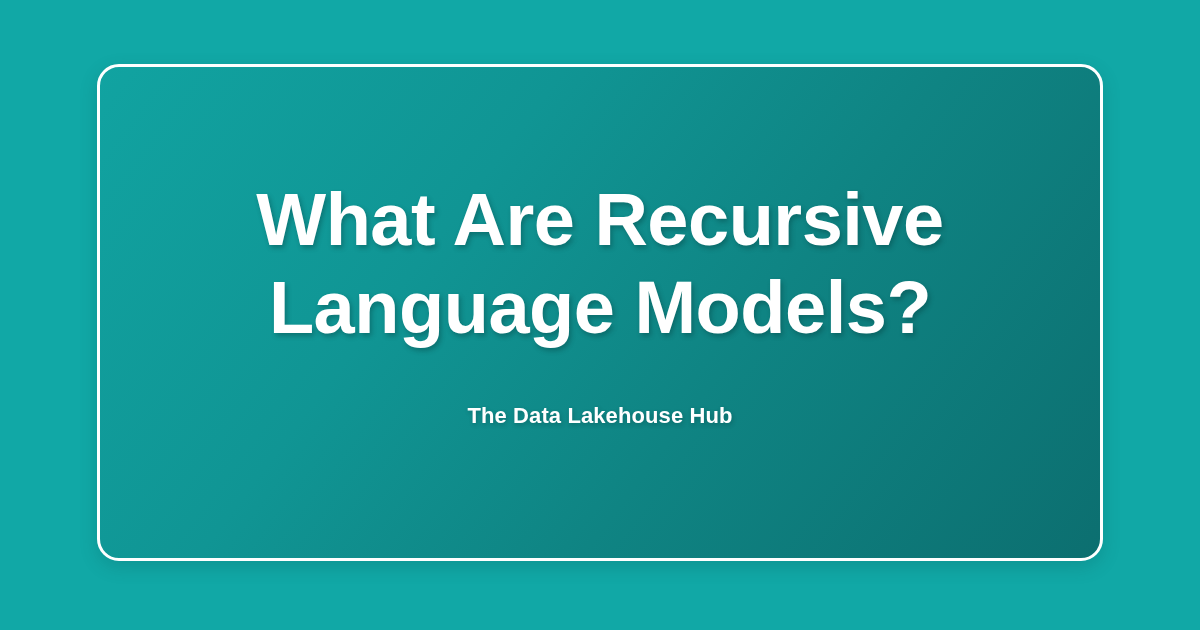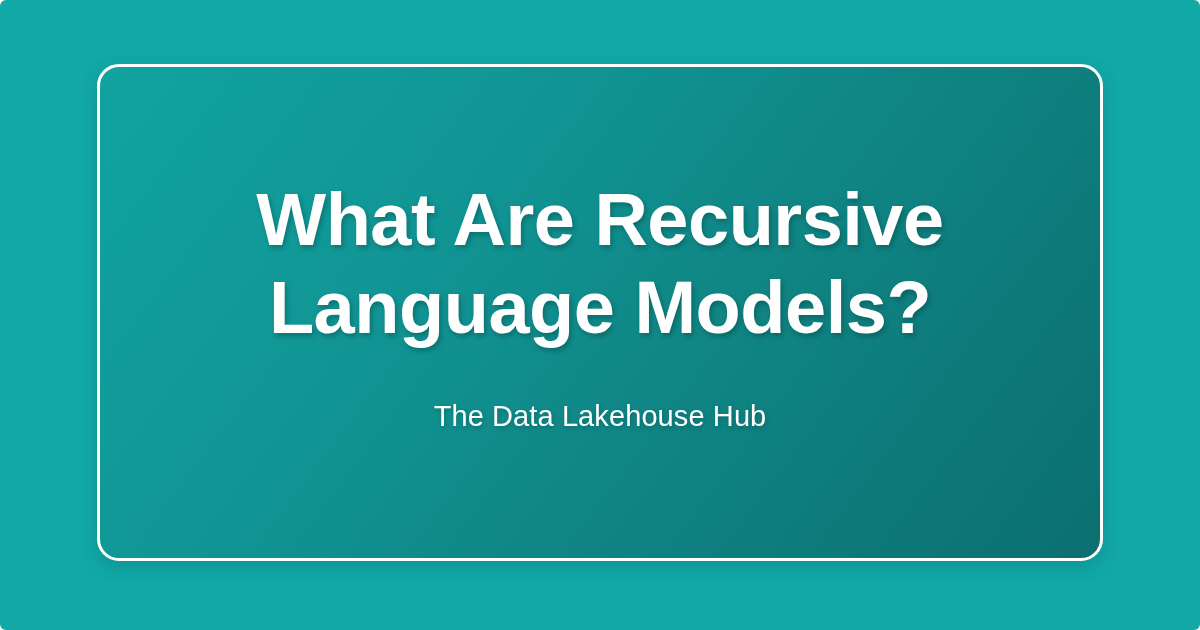--- a/index.html
+++ b/index.html
@@ -18,21 +18,20 @@
 
   .og-canvas {
     position: relative;
     width: 1200px;
     height: 630px;
     background: #11a8a6;
     box-sizing: border-box;
     display: flex;
     align-items: center;
     justify-content: center;
-    border-radius: 6px;
   }
 
   .og-card {
     position: absolute;
     left: 97px;
     top: 64px;
     width: 1006px;
     height: 497px;
     box-sizing: border-box;
     border: 3px solid #ffffff;
@@ -73,23 +72,23 @@
     word-wrap: break-word;
   }
 
   .og-subtitle {
     margin: 48px 0 0 0;
     padding: 0;
     width: 100%;
     text-align: center;
     color: #ffffff;
     font-family: "Liberation Sans Narrow", "Liberation Sans", "DejaVu Sans", sans-serif;
-    font-size: 29px;
+    font-size: 22px;
     line-height: 32px;
-    font-weight: normal;
+    font-weight: bold;
     letter-spacing: 0.1px;
     text-shadow: 1px 2px 4px rgba(0, 45, 45, 0.30);
   }
 </style>
 </head>
 <body>
 
 <div class="og-canvas">
   <div class="og-card">
     <div class="card-inner">

